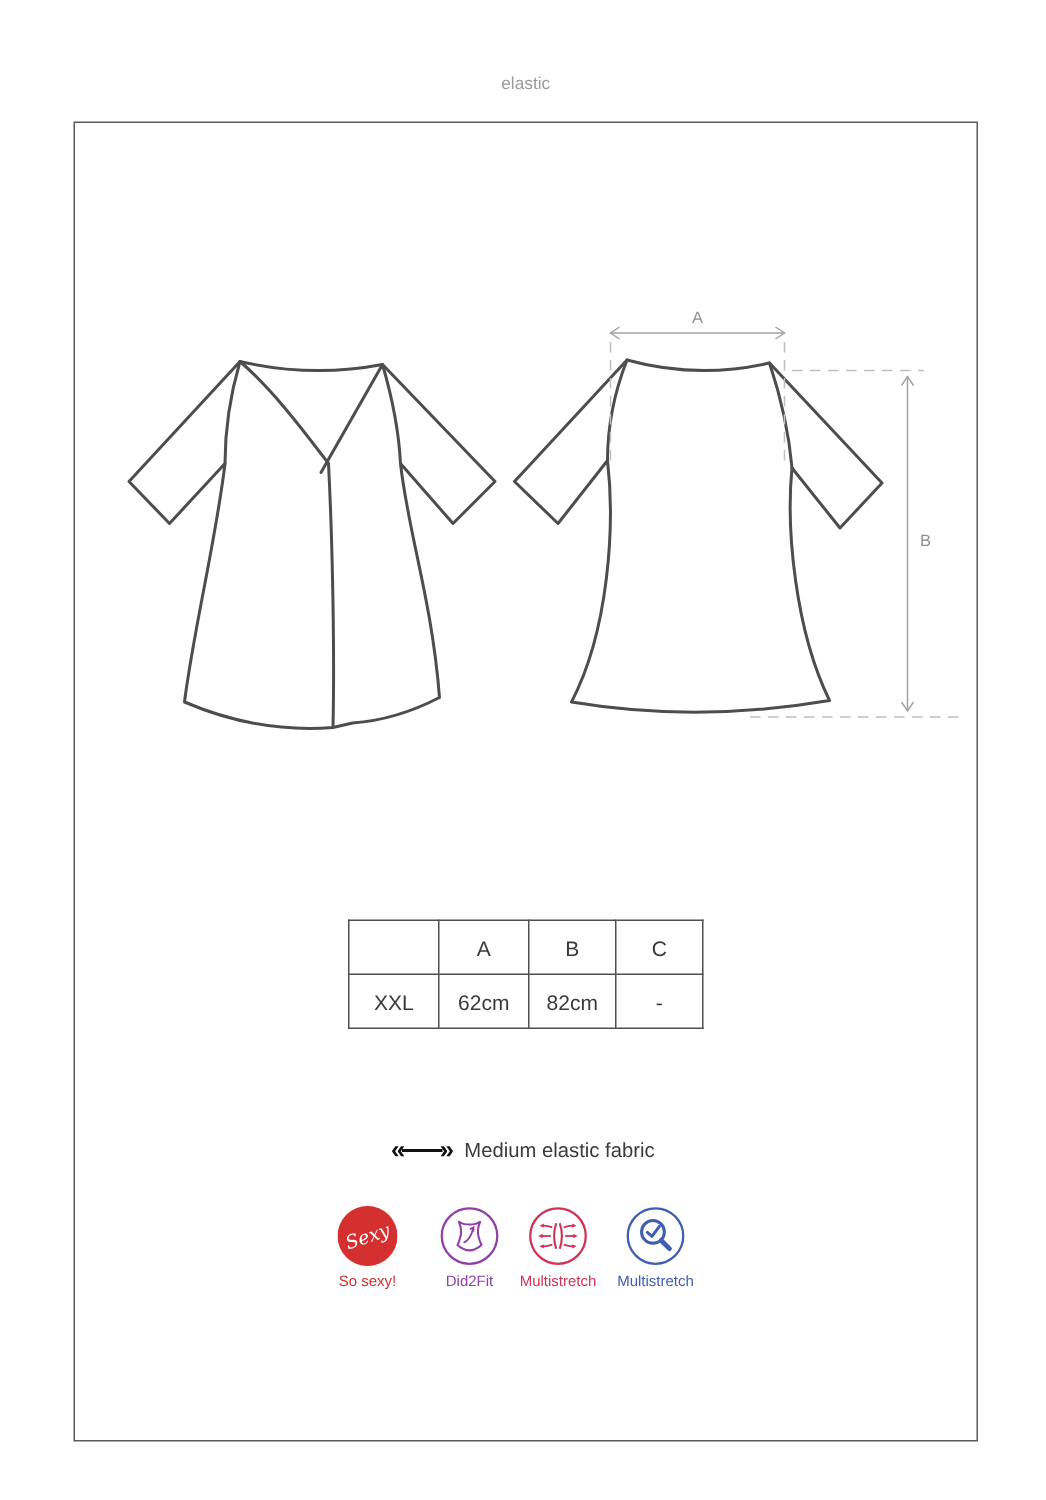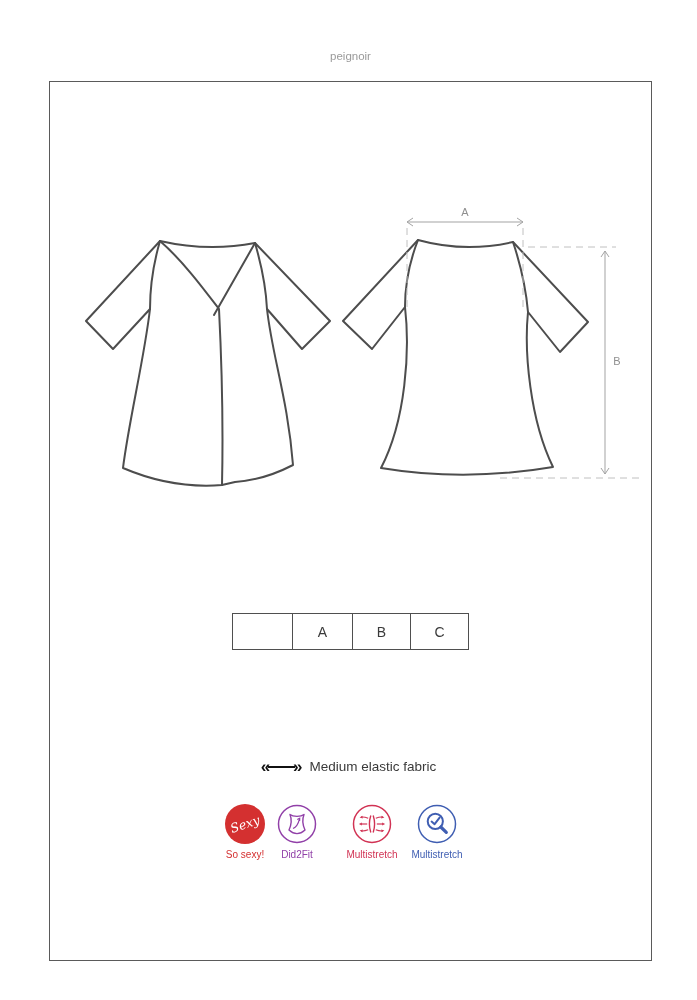--- a/index.html
+++ b/index.html
@@ -41,31 +41,31 @@
     display:flex;align-items:center;justify-content:center;gap:7px;
   }
   .fabric-arrow{display:flex;align-items:center;color:#111;}
   .fabric-arrow .chev{font-size:17px;font-weight:700;line-height:17px;}
   .fabric-arrow .bar{width:27px;height:2px;background:#111;margin:0 -2px;}
   .fabric-note .note-text{font-size:13.5px;color:#3a3a3a;}
   .badge{position:absolute;top:804px;z-index:3;text-align:center;}
   .badge .circle{width:40px;height:40px;margin:0 auto;}
   .badge .blabel{font-size:10px;font-weight:400;margin-top:5px;white-space:nowrap;}
   #badge-sexy{left:213px;width:64px;} #badge-sexy .blabel{color:#d43030;}
-  #badge-did2fit{left:265px;width:64px;} #badge-did2fit .blabel{color:#9140a8;}
+  #badge-did2fit{left:281px;width:64px;} #badge-did2fit .blabel{color:#9140a8;}
   #badge-multistretch{left:340px;width:64px;} #badge-multistretch .blabel{color:#d13354;}
   #badge-qualitycheck{left:399px;width:76px;} #badge-qualitycheck .blabel{color:#3f5eb2;}
 </style>
 </head>
 <body>
 
 <div class="frame"></div>
 
 <div class="title-block">
-  <div class="subtitle">peignoir</div>
+  <div class="subtitle">elastic</div>
 </div>
 
 <svg class="diagram" width="697" height="1000" viewBox="0 0 697 1000">
 
   <g fill="#ffffff" stroke="#4d4d4d" stroke-width="2" stroke-linejoin="round" stroke-linecap="round">
     <path d="M 160 241 L 86 321 L 113 349 L 150 309
       C 144 360 129 420 123 468 Q 172 489 222 485 L 235 482 Q 264 480 293 465
       C 288 400 272 355 267 309 L 302 349 L 330 321 L 255 243 Q 208 252 160 241 Z"></path>
     <path fill="none" d="M 160 241 C 182 260 203 288 219 309 C 222 368 223 440 222 485"></path>
     <path fill="none" d="M 255 243 L 214 315"></path>
@@ -102,20 +102,26 @@
 <span class="dim-label" id="dimA">A</span>
 <span class="dim-label" id="dimB">B</span>
 
 <table class="sizes">
   <tbody>
       <tr>
     <td class="c0"></td>
     <td class="c1">A</td>
     <td class="c2">B</td>
     <td class="c3">C</td>
+  </tr>
+  <tr>
+    <td class="c0">XXL</td>
+    <td class="c1">62cm</td>
+    <td class="c2">82cm</td>
+    <td class="c3">-</td>
   </tr>
 </tbody>
   </table>
 
 <div class="fabric-note">
   <span class="fabric-arrow">
     <span class="chev">«</span>
     <span class="bar"></span>
     <span class="chev">»</span>
   </span>

